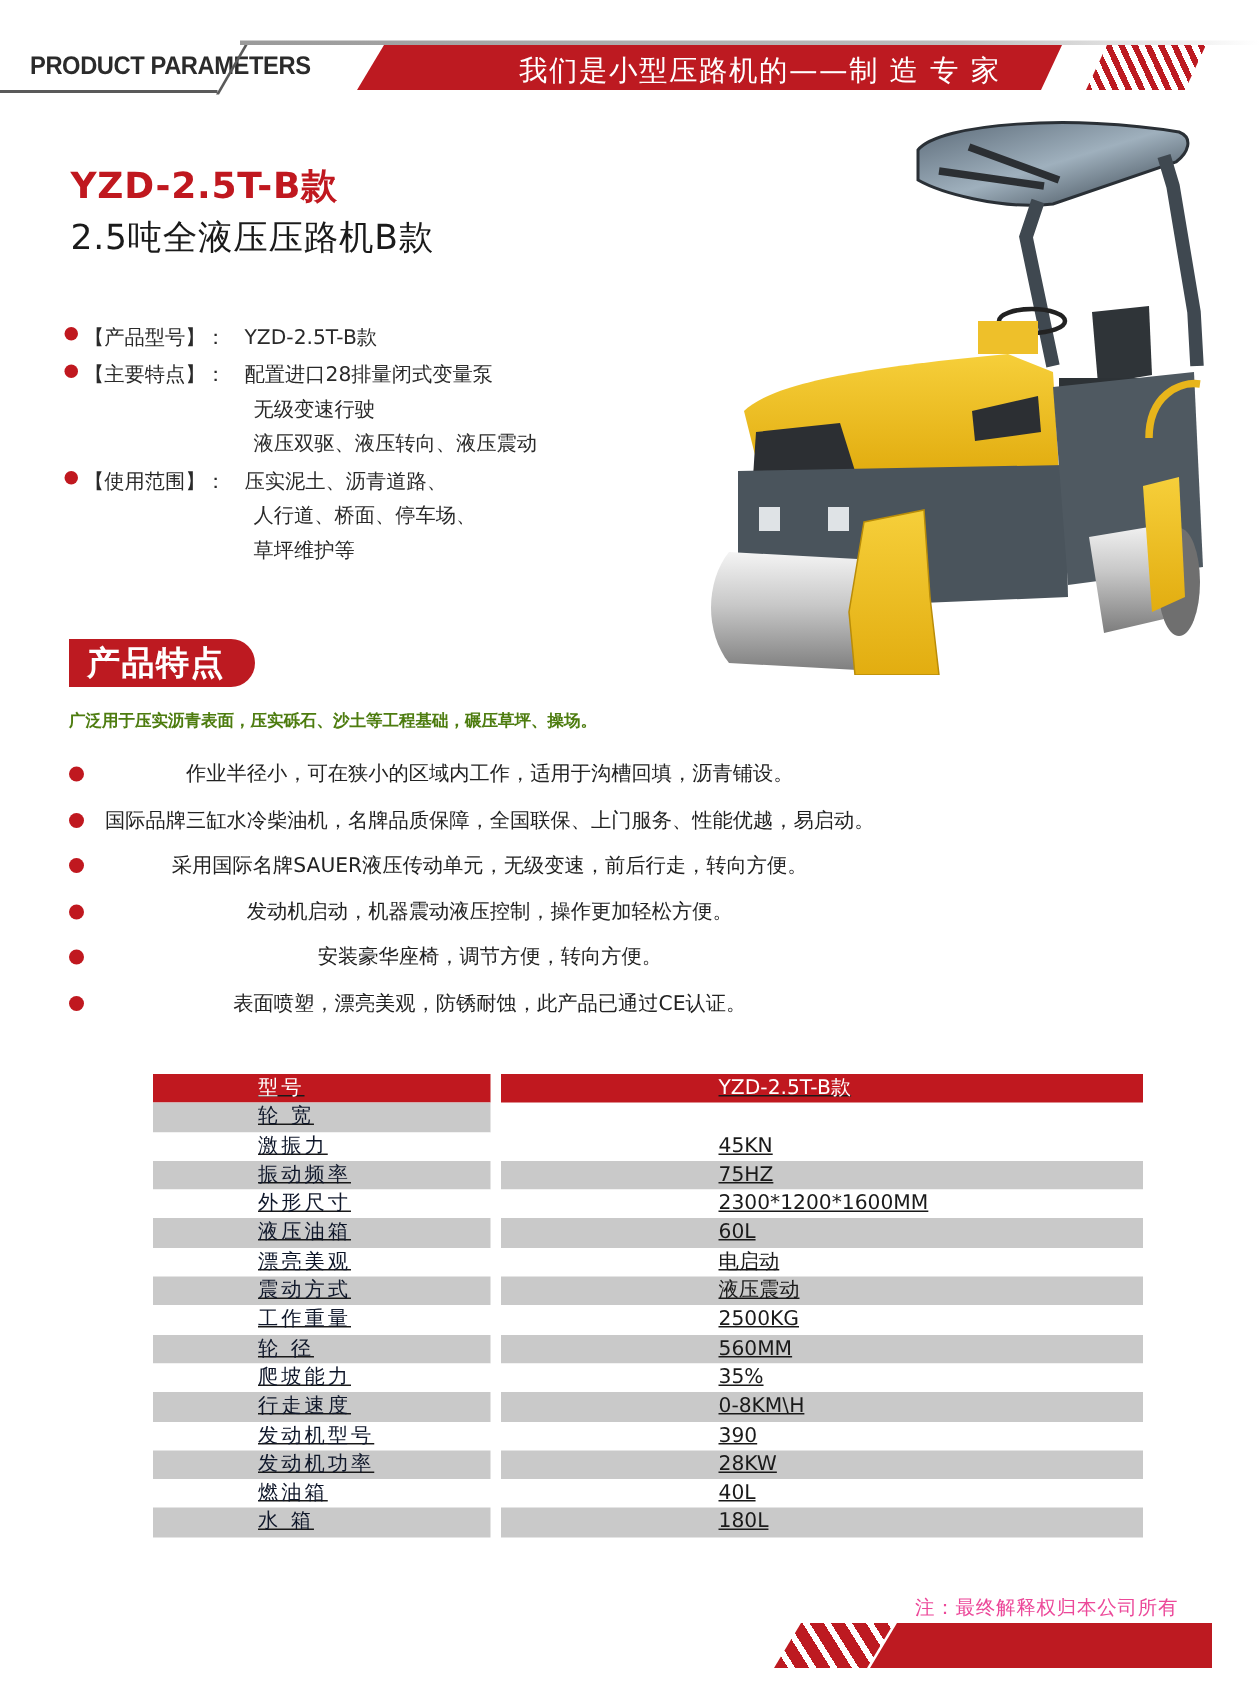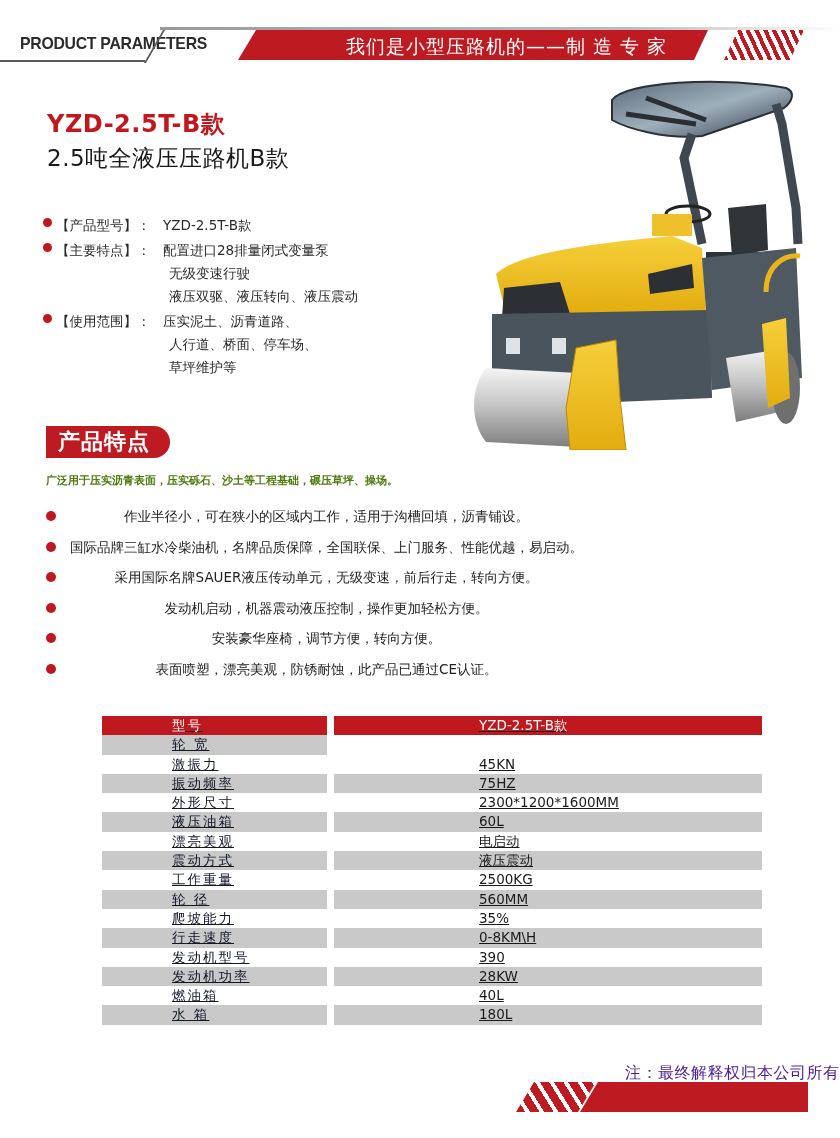--- a/index.html
+++ b/index.html
@@ -52,21 +52,21 @@
   
   .ptable { position: absolute; left: 102px; top: 716px; width: 660px; text-decoration: underline; }
   .prow { display: flex; height: 19.3px; margin-bottom: 0; }
   .pcell-k { width: 225px; margin-right: 7px; padding-left: 70px; font-size: 13.5px; color: #0f172a; line-height: 19px; letter-spacing: 2px; white-space: nowrap; }
   .pcell-v { flex: 1; padding-left: 145px; font-size: 13.5px; color: #1a1a1a; line-height: 19px; white-space: nowrap; }
   .prow.head .pcell-k, .prow.head .pcell-v { background: #c0181f; color: #ffffff; }
   .prow.gray .pcell-k, .prow.gray .pcell-v { background: #c9c9c9; }
   .prow.white .pcell-k, .prow.white .pcell-v { background: #ffffff; }
 
   
-  .foot-note { position: absolute; left: 610px; top: 1063px; font-size: 16px; color: #4c1d95; letter-spacing: 0.5px; margin-left: 15px; }
+  .foot-note { position: absolute; left: 610px; top: 1063px; font-size: 13px; color: #ec4899; letter-spacing: 0.5px; }
   .foot-bar { position: absolute; left: 516px; top: 1082px; width: 292px; height: 30px; }
   .foot-stripes { position: absolute; left: 0; top: 0; width: 80px; height: 30px;
     background: repeating-linear-gradient(58deg, #bd1a21 0 8px, #ffffff 8px 12px);
     clip-path: polygon(18px 0, 100% 0, calc(100% - 18px) 100%, 0 100%); }
   .foot-solid { position: absolute; left: 64px; top: 0; width: 228px; height: 30px; background: #bd1a21;
     clip-path: polygon(18px 0, 100% 0, 100% 100%, 0 100%); }
 </style>
 </head>
 <body>
 

